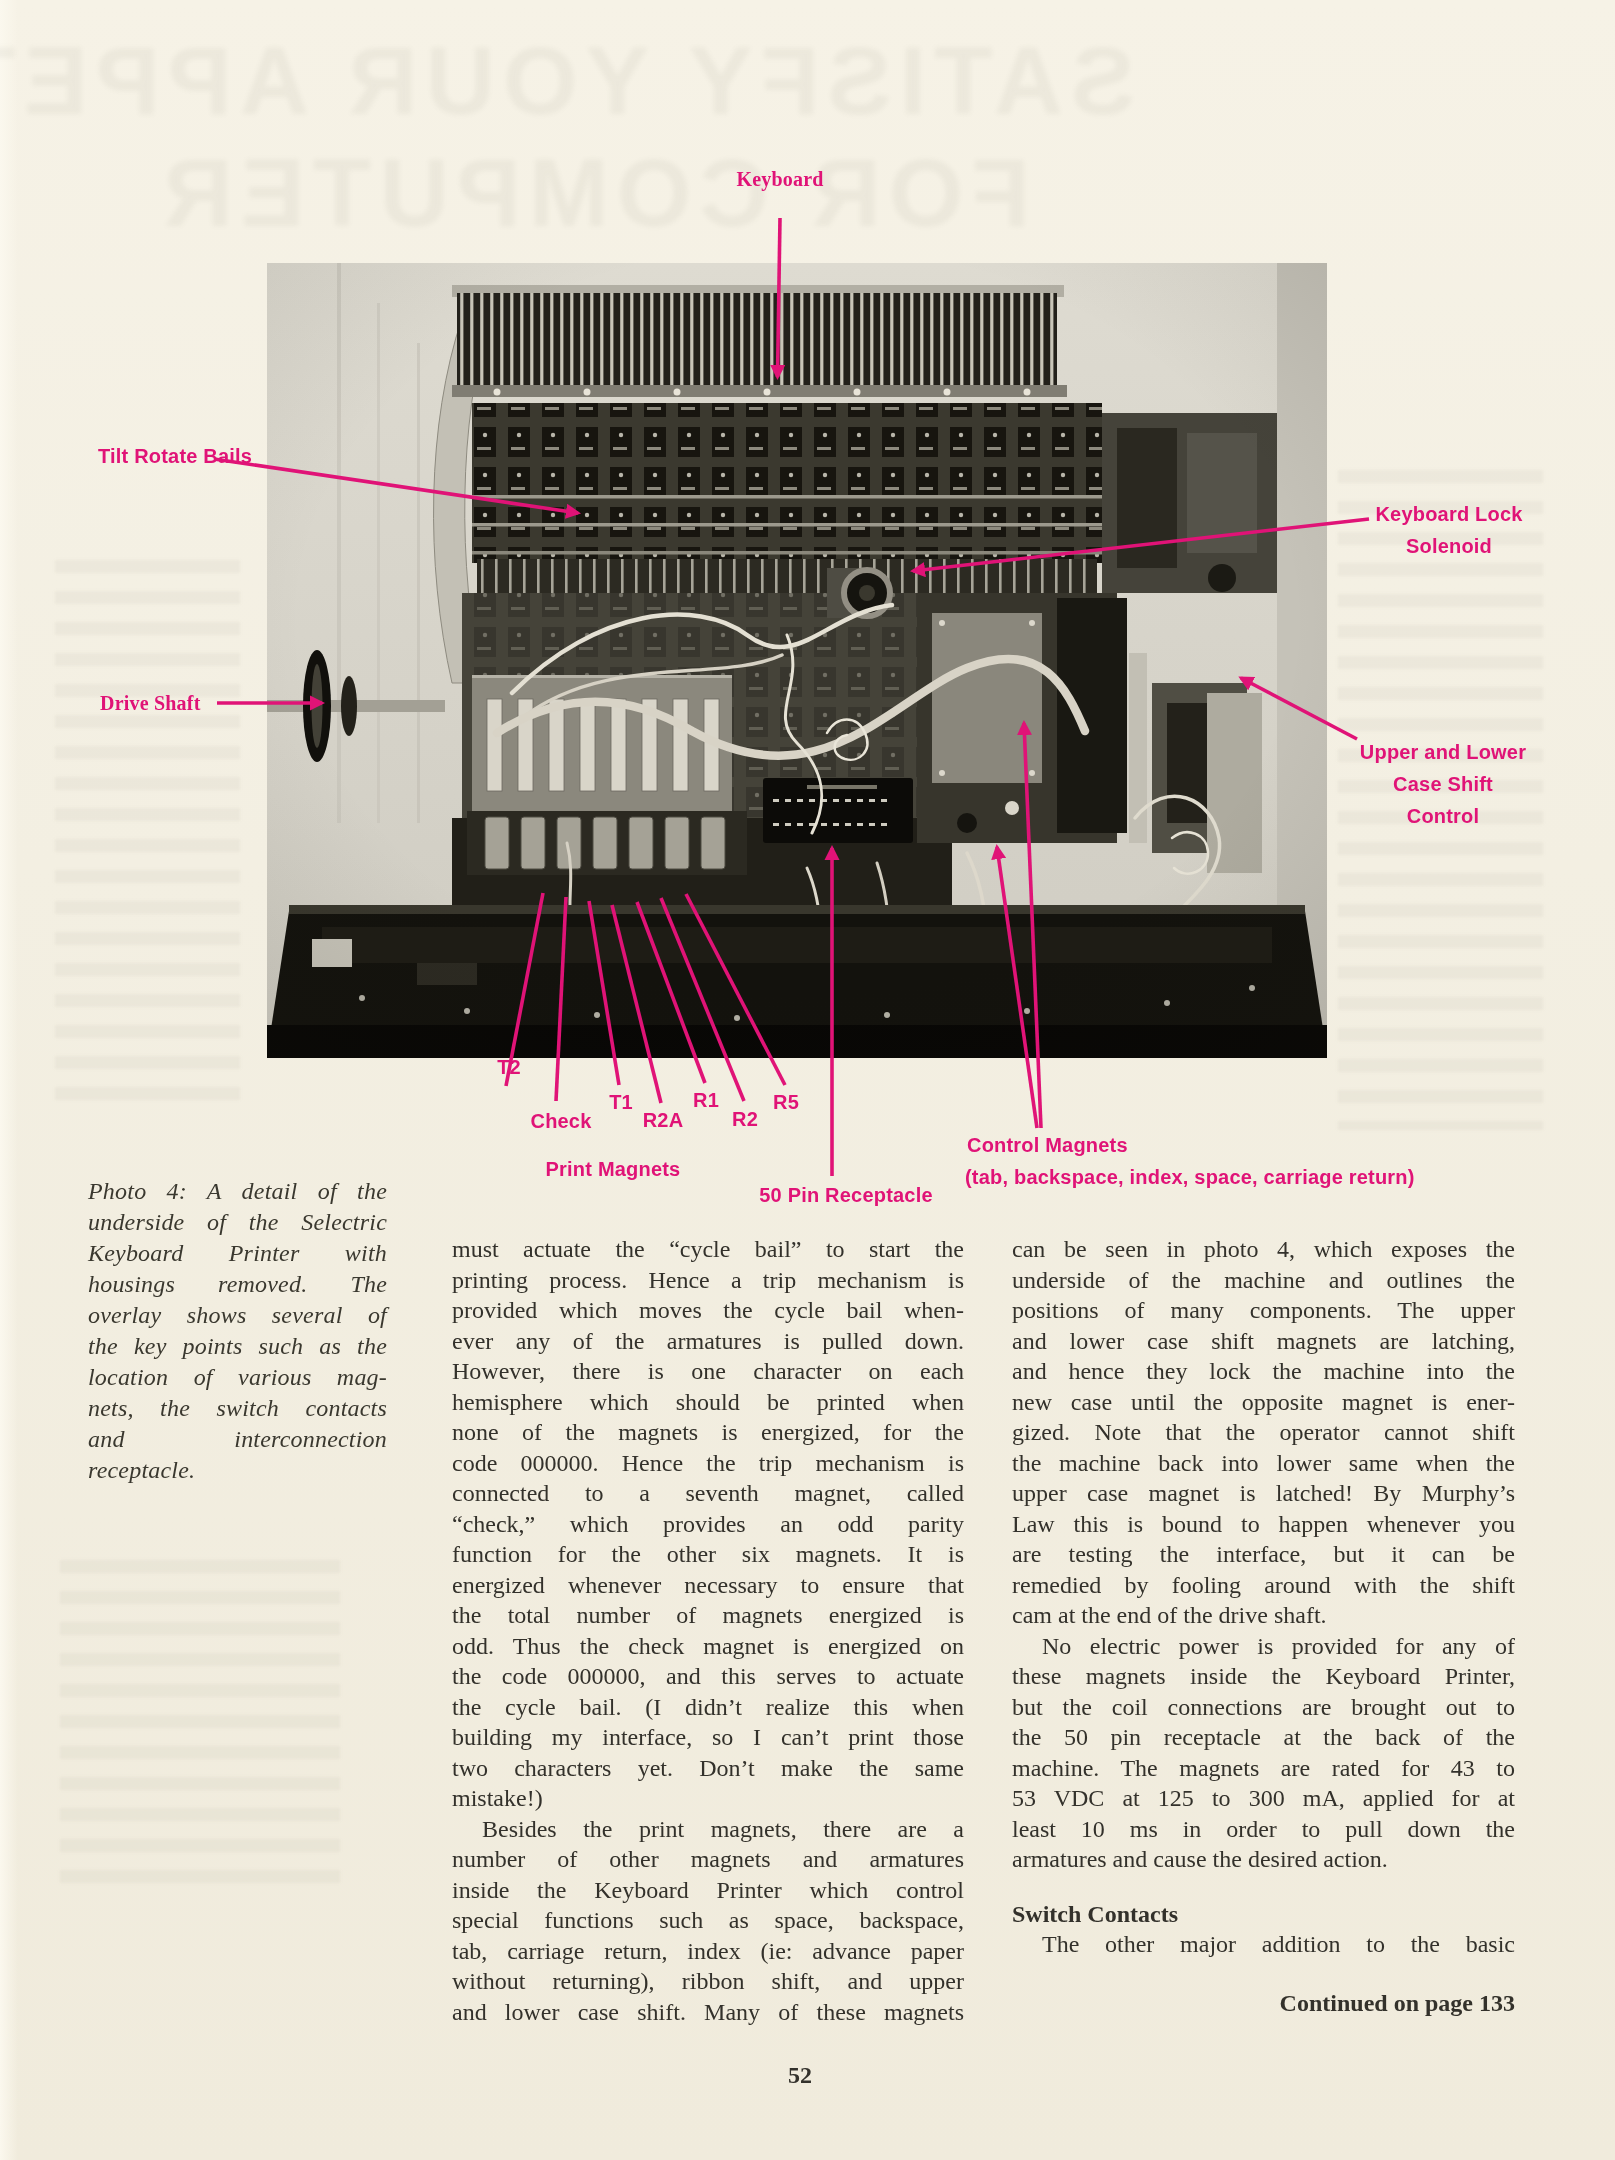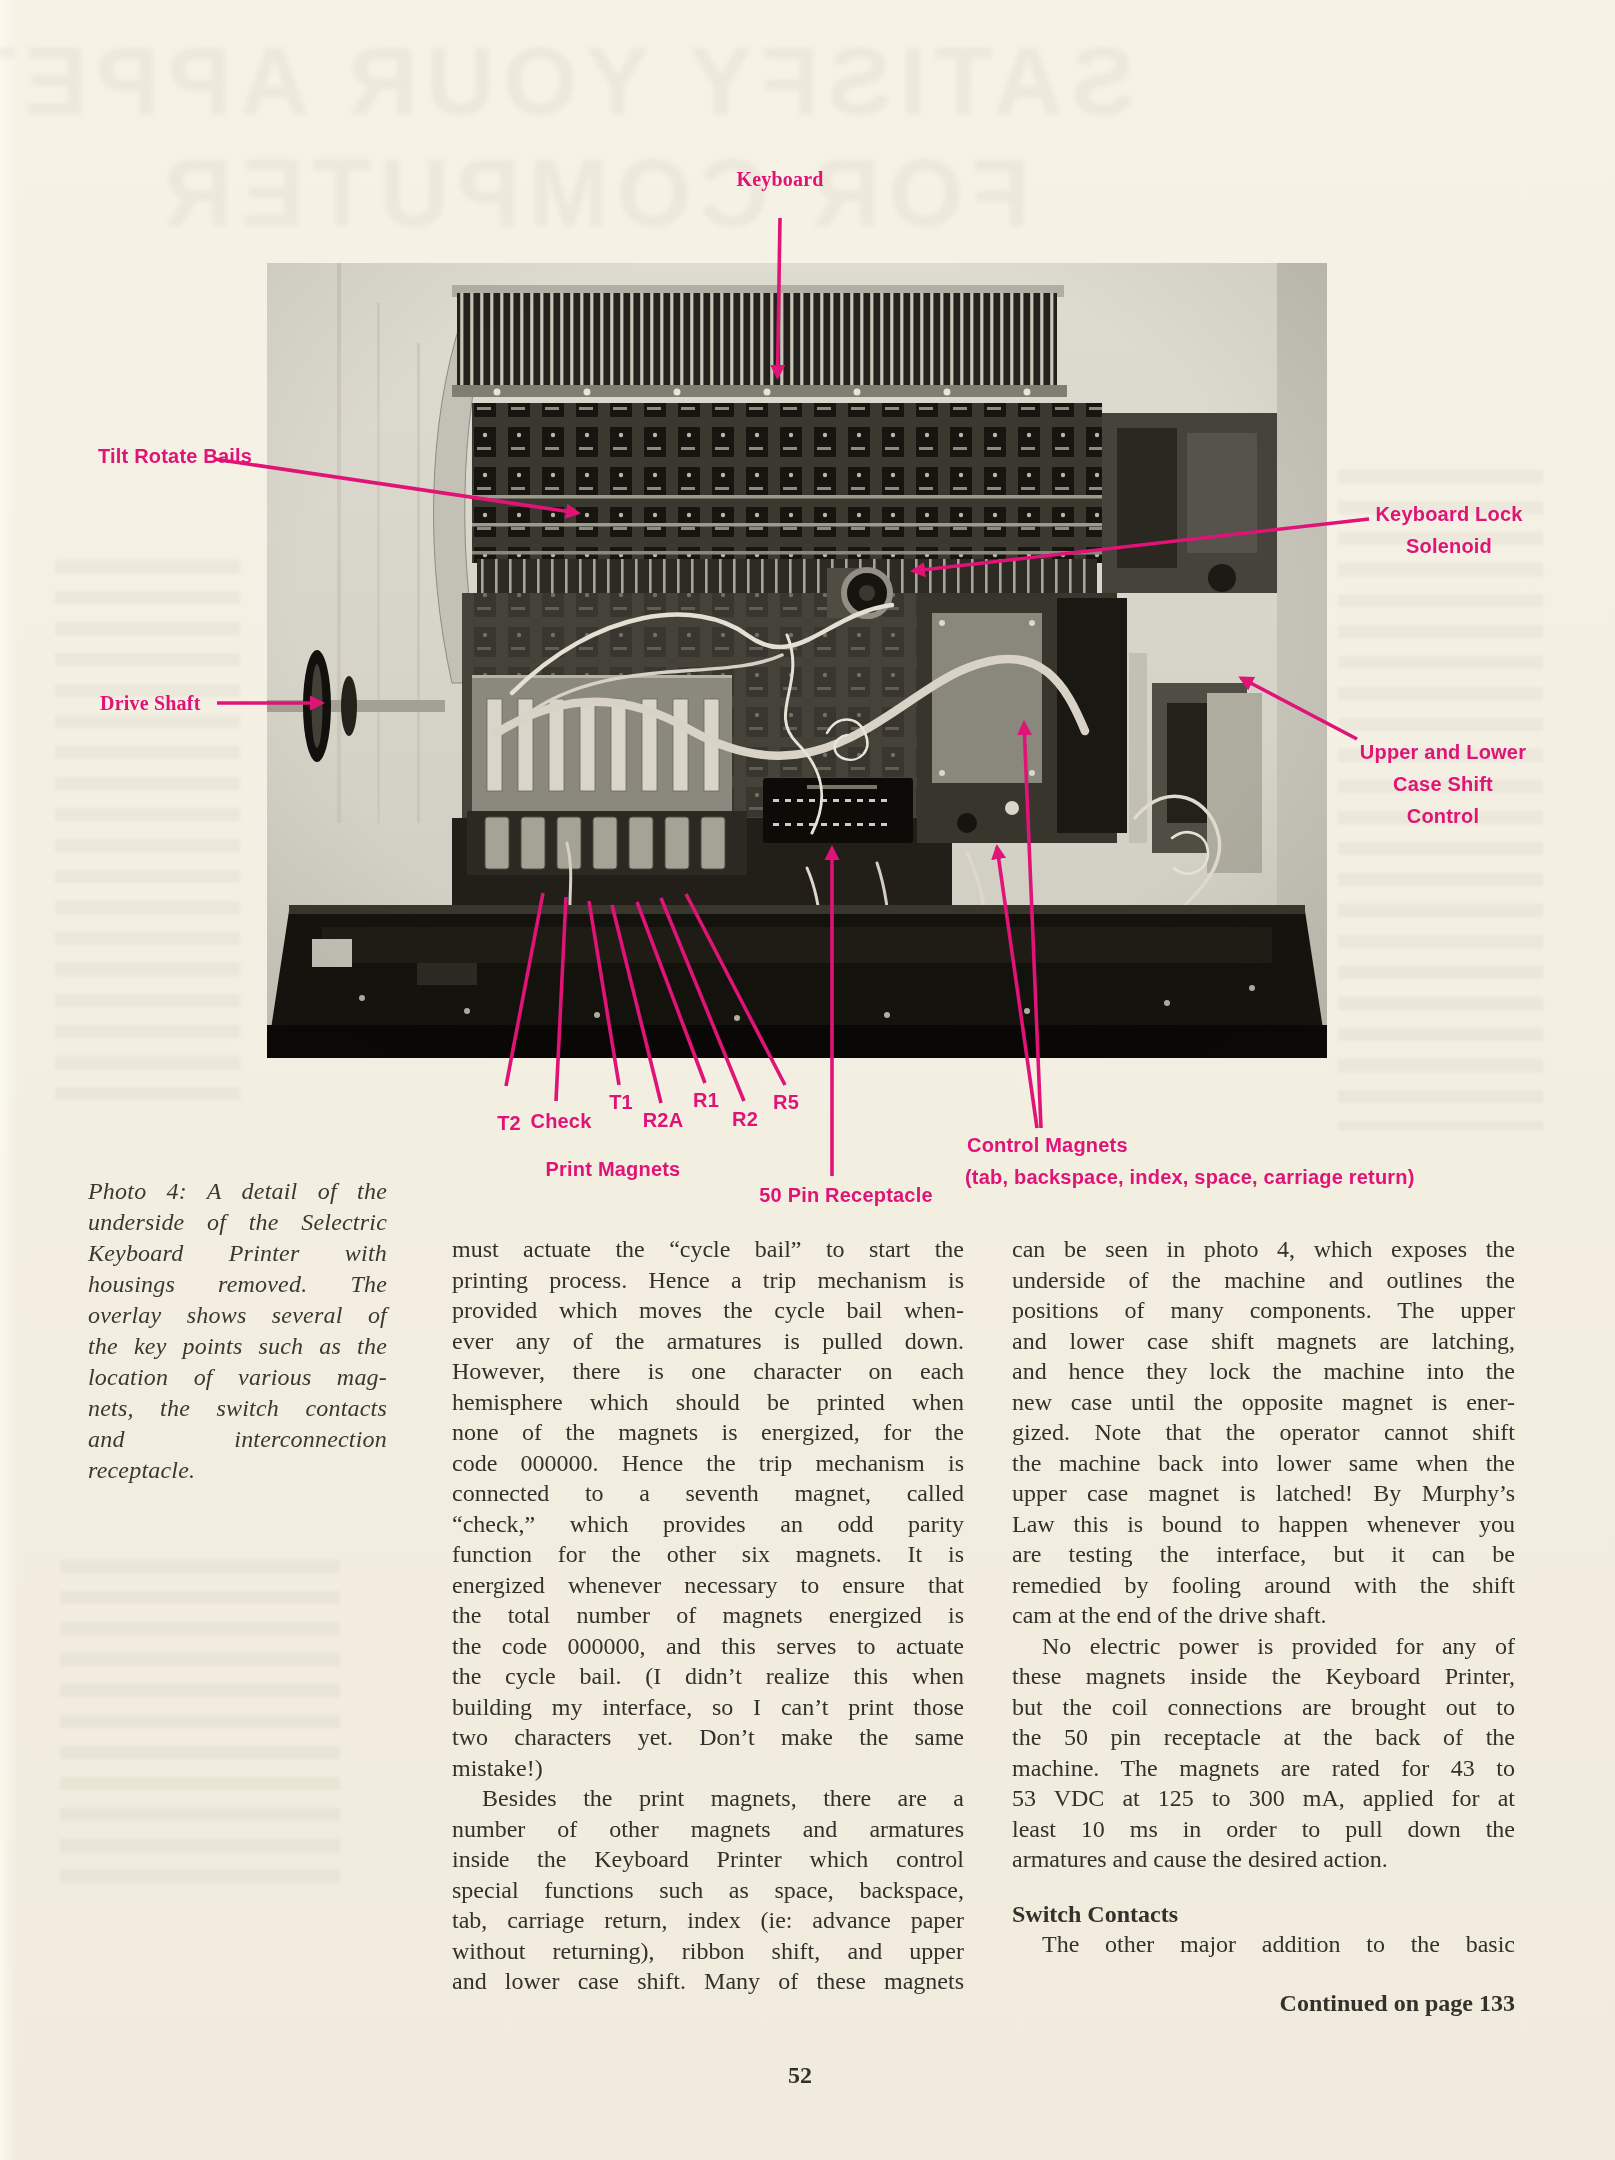--- a/index.html
+++ b/index.html
@@ -261,21 +261,21 @@
   </div>
 
   <div class="plabel" style="left:100px; top:692px;font-family:Liberation Serif, serif;">Drive Shaft</div>
 
   <div class="plabel center" style="left:1443px; top:741px;">
     <div>Upper and Lower</div>
     <div class="sub">Case Shift</div>
     <div class="sub">Control</div>
   </div>
 
-  <div class="plabel center" style="left:509px; top:1112px;">T2</div>
+  <div class="plabel center" style="left:509px; top:1056px;">T2</div>
   <div class="plabel center" style="left:561px; top:1110px;">Check</div>
   <div class="plabel center" style="left:621px; top:1091px;">T1</div>
   <div class="plabel center" style="left:663px; top:1109px;">R2A</div>
   <div class="plabel center" style="left:706px; top:1089px;">R1</div>
   <div class="plabel center" style="left:745px; top:1108px;">R2</div>
   <div class="plabel center" style="left:786px; top:1091px;">R5</div>
 
   <div class="plabel center" style="left:613px; top:1158px;">Print Magnets</div>
   <div class="plabel center" style="left:846px; top:1184px;">50 Pin Receptacle</div>
   <div class="plabel" style="left:967px; top:1134px;">Control Magnets</div>
@@ -301,20 +301,21 @@
       <div class="tline">ever any of the armatures is pulled down.</div>
       <div class="tline">However, there is one character on each</div>
       <div class="tline">hemisphere which should be printed when</div>
       <div class="tline">none of the magnets is energized, for the</div>
       <div class="tline">code 000000. Hence the trip mechanism is</div>
       <div class="tline">connected to a seventh magnet, called</div>
       <div class="tline">“check,” which provides an odd parity</div>
       <div class="tline">function for the other six magnets. It is</div>
       <div class="tline">energized whenever necessary to ensure that</div>
       <div class="tline">the total number of magnets energized is</div>
+      <div class="tline">odd. Thus the check magnet is energized on</div>
       <div class="tline">the code 000000, and this serves to actuate</div>
       <div class="tline">the cycle bail. (I didn’t realize this when</div>
       <div class="tline">building my interface, so I can’t print those</div>
       <div class="tline">two characters yet. Don’t make the same</div>
       <div class="tline nj">mistake!)</div>
       <div class="tline ind">Besides the print magnets, there are a</div>
       <div class="tline">number of other magnets and armatures</div>
       <div class="tline">inside the Keyboard Printer which control</div>
       <div class="tline">special functions such as space, backspace,</div>
       <div class="tline">tab, carriage return, index (ie: advance paper</div>

